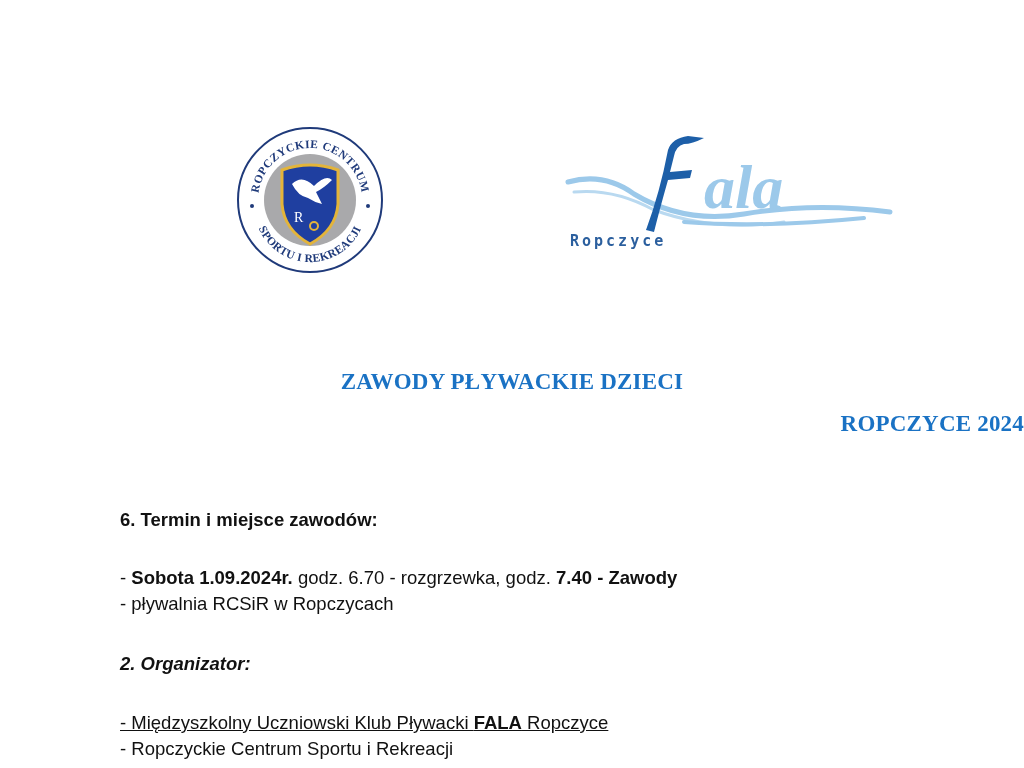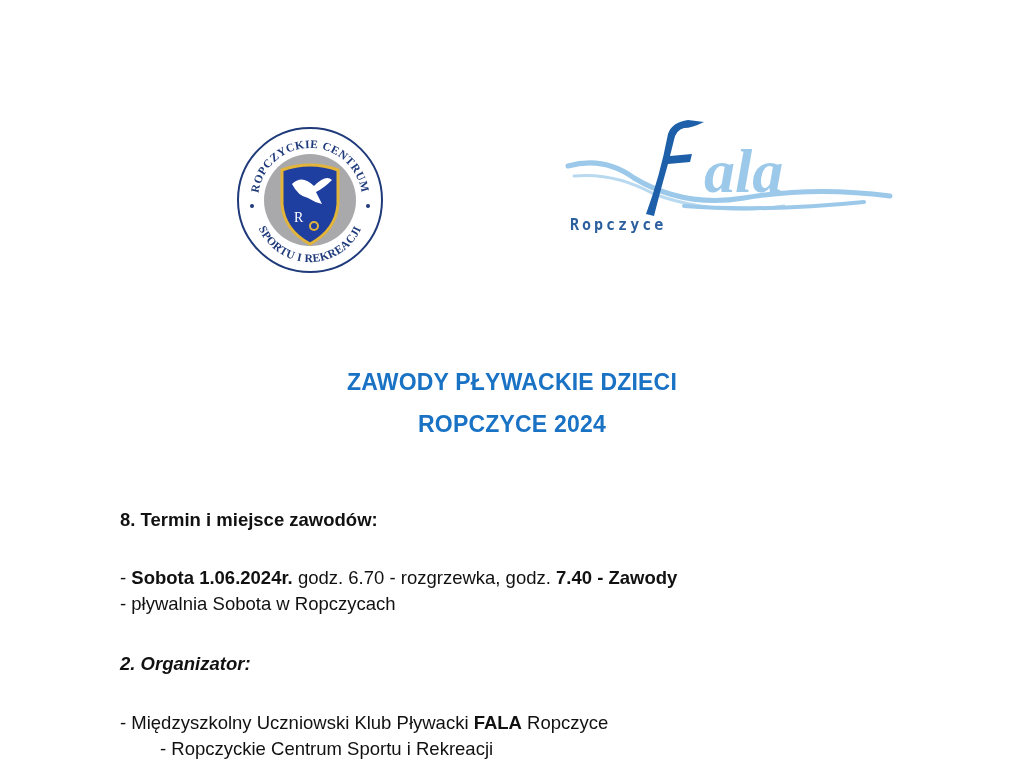--- a/index.html
+++ b/index.html
@@ -1,23 +1,23 @@
 <!DOCTYPE html>
 <html><head>
 <meta charset="utf-8">
 <style>
   html, body { margin: 0; padding: 0; background: #ffffff; }
   body { width: 1024px; height: 768px; position: relative; overflow: hidden;
          font-family: "Liberation Sans", sans-serif; color: #111; }
   .logo-rcsir { position: absolute; left: 236px; top: 126px; width: 148px; height: 148px; }
-  .logo-fala { position: absolute; left: 564px; top: 116px; width: 330px; height: 125px; }
+  .logo-fala { position: absolute; left: 564px; top: 132px; width: 330px; height: 125px; }
   .title { position: absolute; left: 0; width: 1024px; text-align: center;
-           color: #1a72c4; font-weight: bold; font-size: 23px; letter-spacing: 0.2px; }
+           color: #1a72c4; font-weight: bold; font-size: 23px; letter-spacing: 0.2px; font-family: Liberation Serif, serif; }
   .t1 { top: 369px; }
-  .t2 { top: 411px; }
+  .t2 { top: 411px; text-align: right; }
   .line { position: absolute; left: 120px; font-size: 18.5px; white-space: nowrap; }
   .b { font-weight: bold; }
 </style>
 </head>
 <body>
 
 <div class="logo-rcsir">
   <svg width="148" height="148" viewBox="0 0 148 148">
     <defs>
       <path id="arcTop" d="M 22 74 A 52 52 0 0 1 126 74"></path>
@@ -47,23 +47,23 @@
     <path d="M120 90 Q200 96 300 86" stroke="#9cc9ea" stroke-width="4" fill="none" stroke-linecap="round"></path>
     <path d="M82 98 Q96 60 104 18 Q108 6 124 4 L140 6 Q128 12 120 12 Q112 14 110 24 L106 40 L128 38 L126 46 L104 48 Q96 76 90 100 Z" fill="#1d5fa8"></path>
     <text x="140" y="76" font-family="Liberation Serif, serif" font-style="italic" font-weight="bold" font-size="62" fill="#9cc9ea">ala</text>
     <text x="6" y="114" font-family="DejaVu Sans Mono, monospace" font-weight="bold" font-size="15" fill="#2b5f9e" letter-spacing="3">Ropczyce</text>
   </svg>
 </div>
 
 <div class="title t1">ZAWODY PŁYWACKIE DZIECI</div>
 <div class="title t2">ROPCZYCE 2024</div>
 
-<div class="line b" style="top:509px;">8. Termin i miejsce zawodów:</div>
+<div class="line b" style="top:509px;">6. Termin i miejsce zawodów:</div>
 <div class="line" style="top:567px;">
-  <span>- </span><span class="b">Sobota 1.06.2024r.</span><span> godz. 6.70 - rozgrzewka, godz. </span><span class="b">7.40 - Zawody</span>
+  <span>- </span><span class="b">Sobota 1.09.2024r.</span><span> godz. 6.70 - rozgrzewka, godz. </span><span class="b">7.40 - Zawody</span>
 </div>
-<div class="line" style="top:593px;">- pływalnia Sobota w Ropczycach</div>
+<div class="line" style="top:593px;">- pływalnia RCSiR w Ropczycach</div>
 
 <div class="line b" style="top:653px;font-style:italic;">2. Organizator:</div>
-<div class="line" style="top:712px;">
+<div class="line" style="top:712px;text-decoration:underline;">
   <span>- Międzyszkolny Uczniowski Klub Pływacki </span><span class="b">FALA</span><span> Ropczyce</span>
 </div>
-<div class="line" style="top:738px;margin-left:40px;">- Ropczyckie Centrum Sportu i Rekreacji</div>
+<div class="line" style="top:738px;">- Ropczyckie Centrum Sportu i Rekreacji</div>
 
 </body></html>

